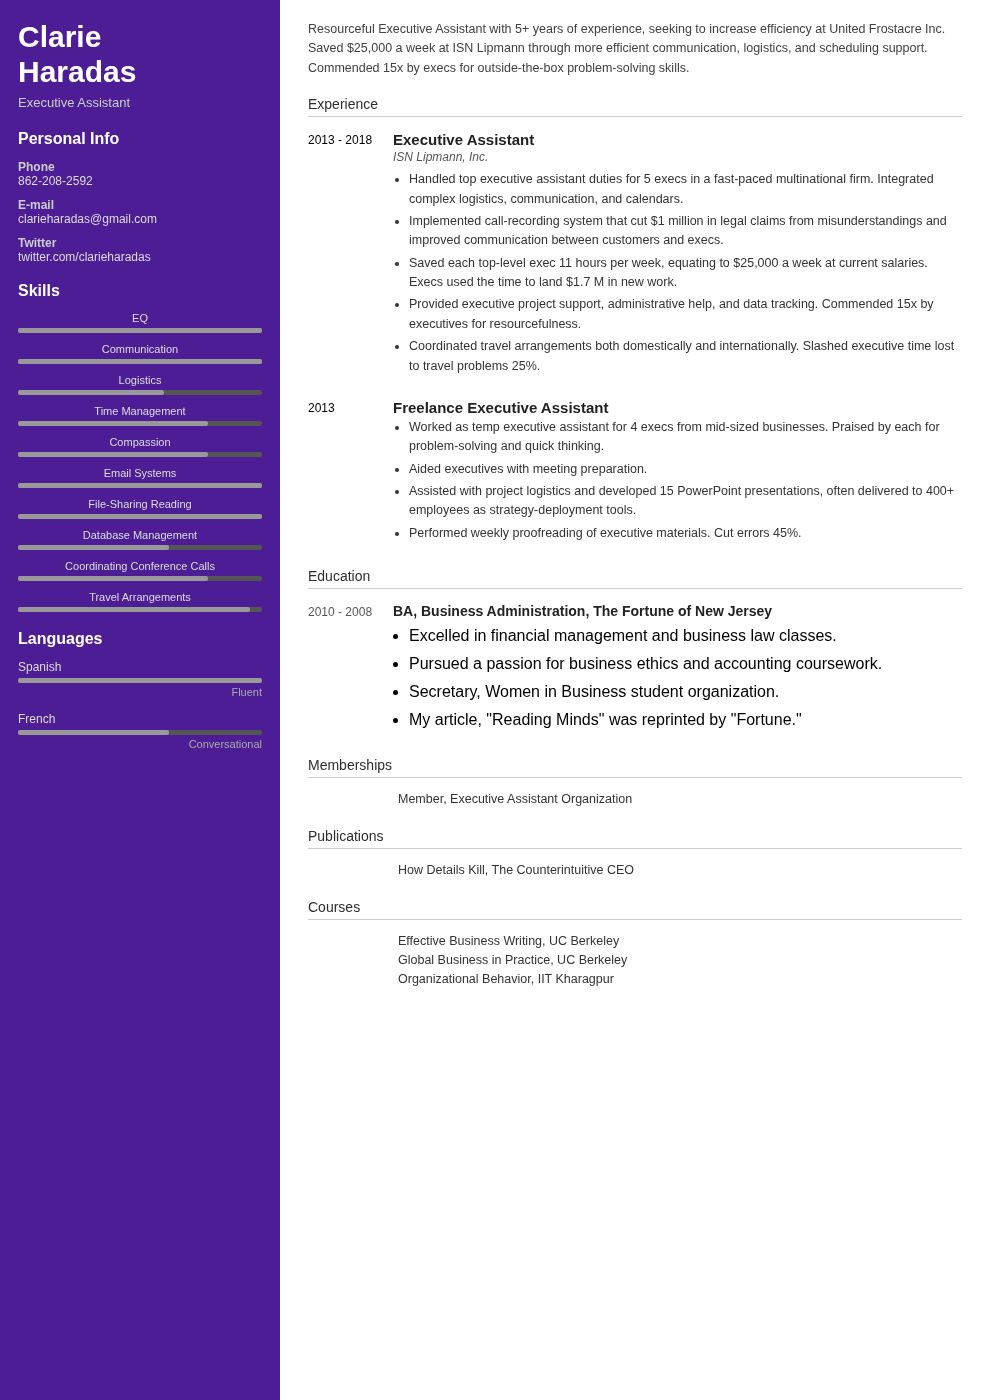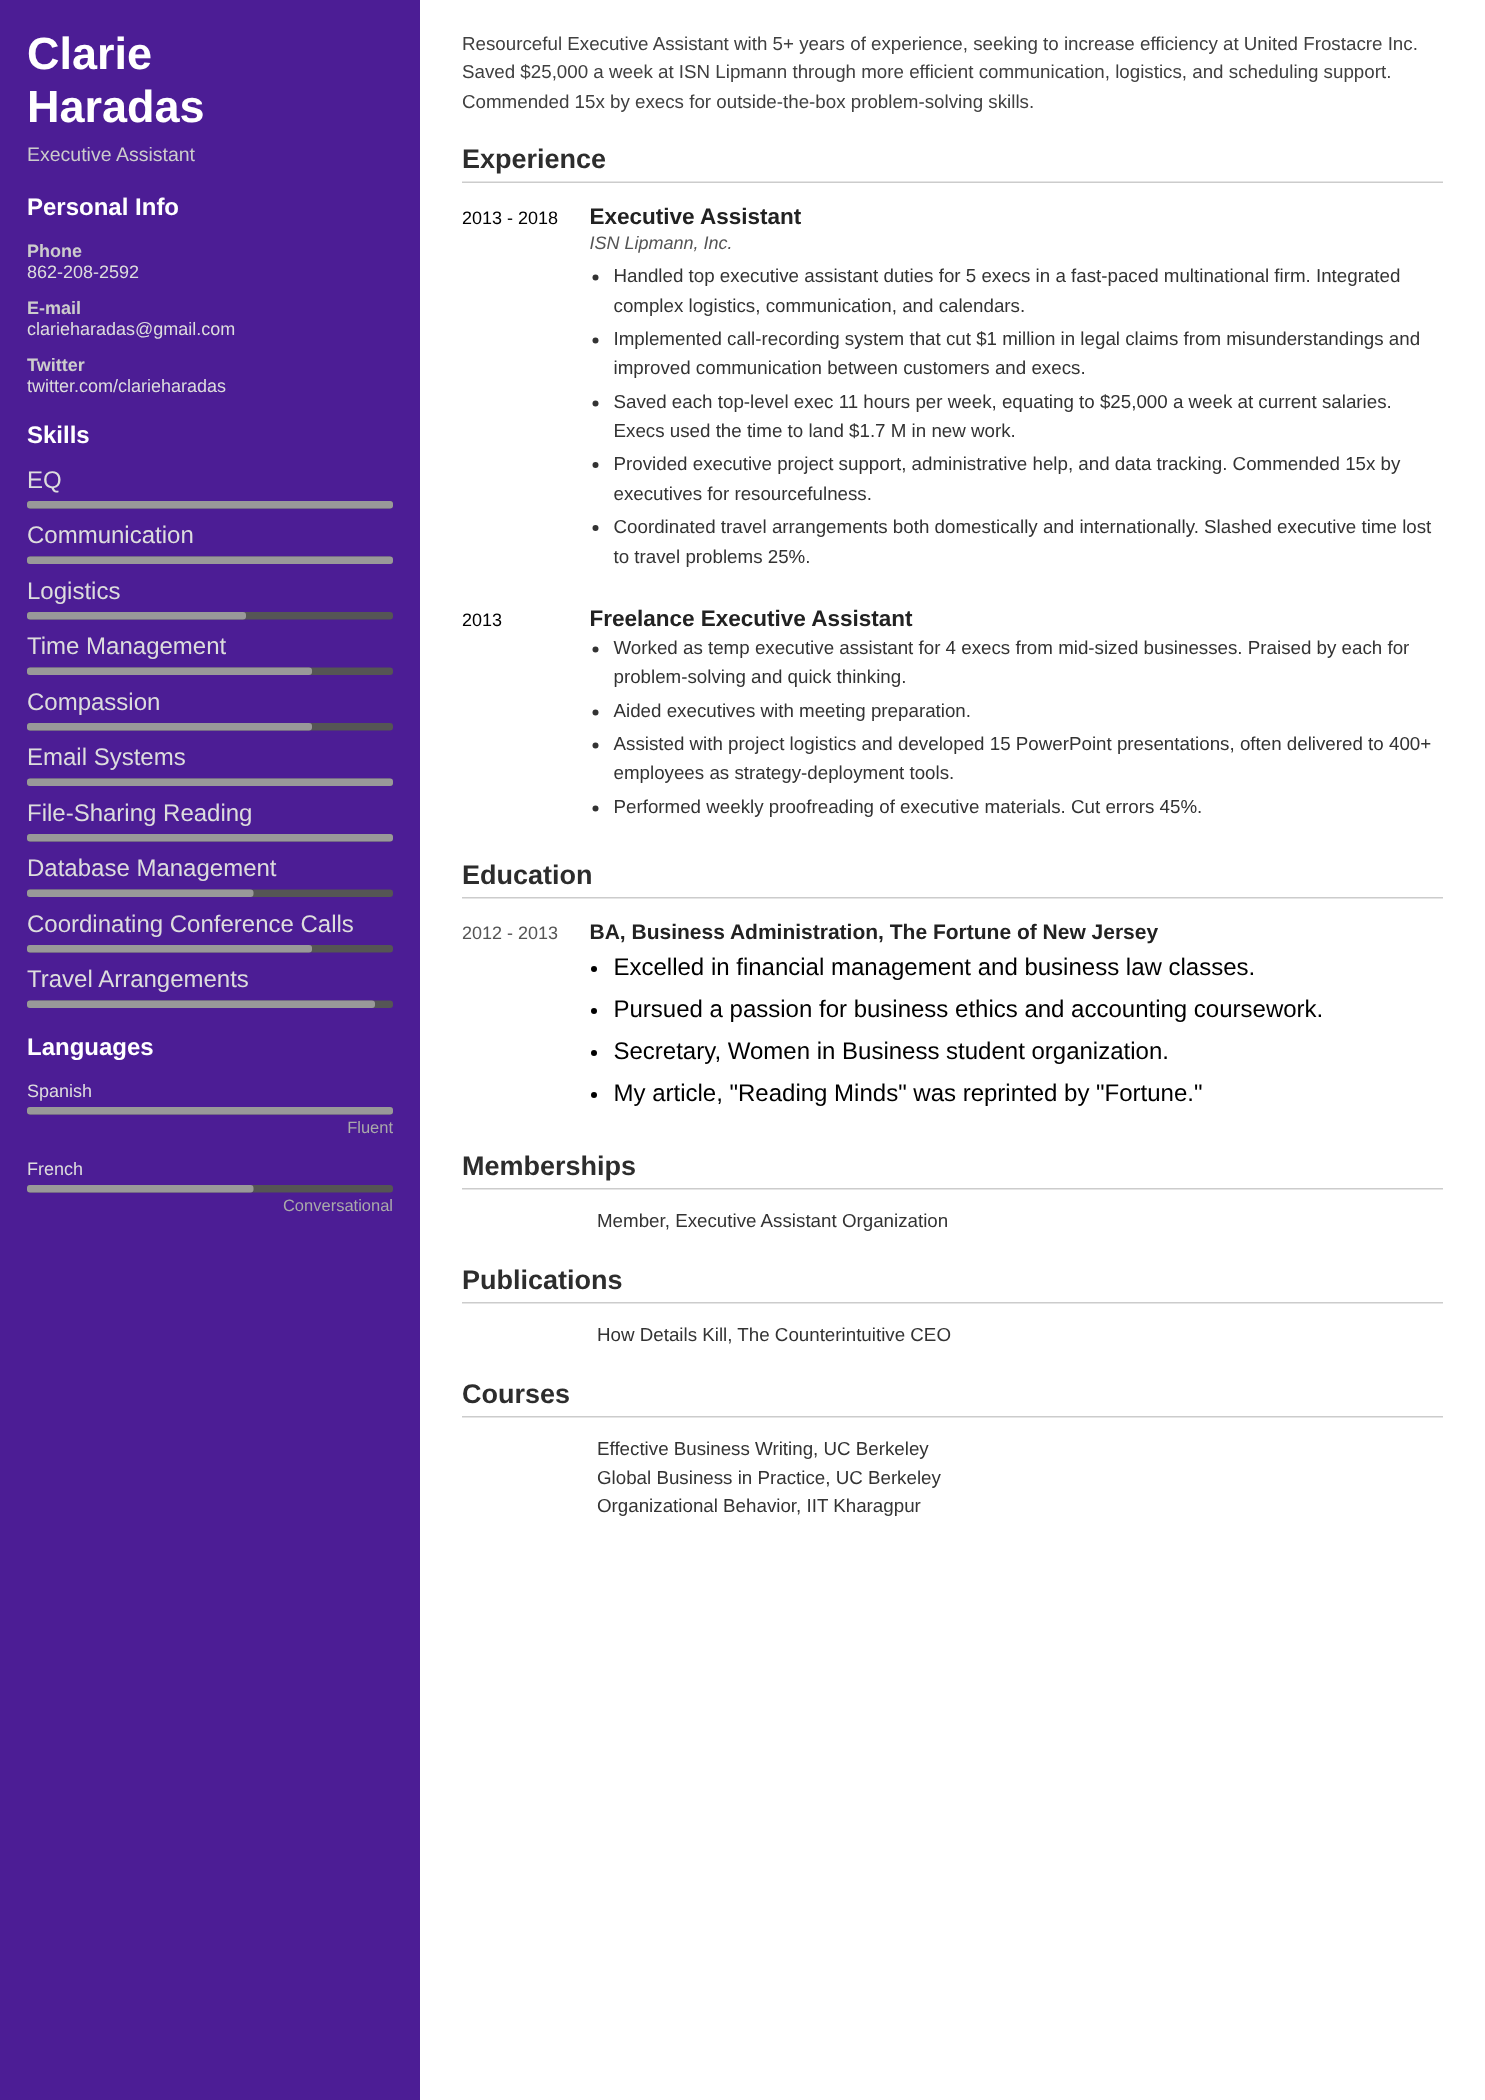--- a/index.html
+++ b/index.html
@@ -37,21 +37,21 @@
       color: #ccc;
       margin-top: 10px;
     }
     .contact-value {
       font-size: 12px;
       color: #ddd;
     }
 
     
     .skill-item { margin-bottom: 10px; }
-    .skill-name { font-size: 16px; color: #ddd; margin-bottom: 4px; }
+    .skill-name { font-size: 11px; color: #ddd; margin-bottom: 4px; text-align: center; }
     .skill-bar-bg {
       background: #555;
       height: 5px;
       width: 100%;
       border-radius: 2px;
     }
     .skill-bar-fill {
       background: #999;
       height: 5px;
       border-radius: 2px;
@@ -85,22 +85,22 @@
       background: #fff;
       color: #222;
     }
     .summary-text {
       font-size: 12.5px;
       color: #404040;
       line-height: 1.55;
       margin-bottom: 18px;
     }
     .section-title {
-      font-size: 18px;
-      font-weight: bold;
+      font-size: 14px;
+      font-weight: normal;
       color: #2d2d2d;
       border-bottom: 1px solid #ccc;
       padding-bottom: 4px;
       margin-bottom: 14px;
     }
     .section { margin-bottom: 22px; }
 
     .exp-row {
       display: flex;
       margin-bottom: 20px;
@@ -313,21 +313,21 @@
             </ul>
     </div>
   </div>
       </div>
   </div>
 
   <div class="section">
     <div class="section-title">Education</div>
     <div id="education-container">
         <div class="edu-row">
-    <div class="edu-date">2012 - 2013</div>
+    <div class="edu-date">2010 - 2008</div>
     <div class="edu-content">
       <div class="edu-degree">BA, Business Administration, The Fortune of New Jersey</div>
       <ul class="edu-bullets">
               <li>Excelled in financial management and business law classes.</li>
               <li>Pursued a passion for business ethics and accounting coursework.</li>
               <li>Secretary, Women in Business student organization.</li>
               <li>My article, "Reading Minds" was reprinted by "Fortune."</li>
             </ul>
     </div>
   </div>

